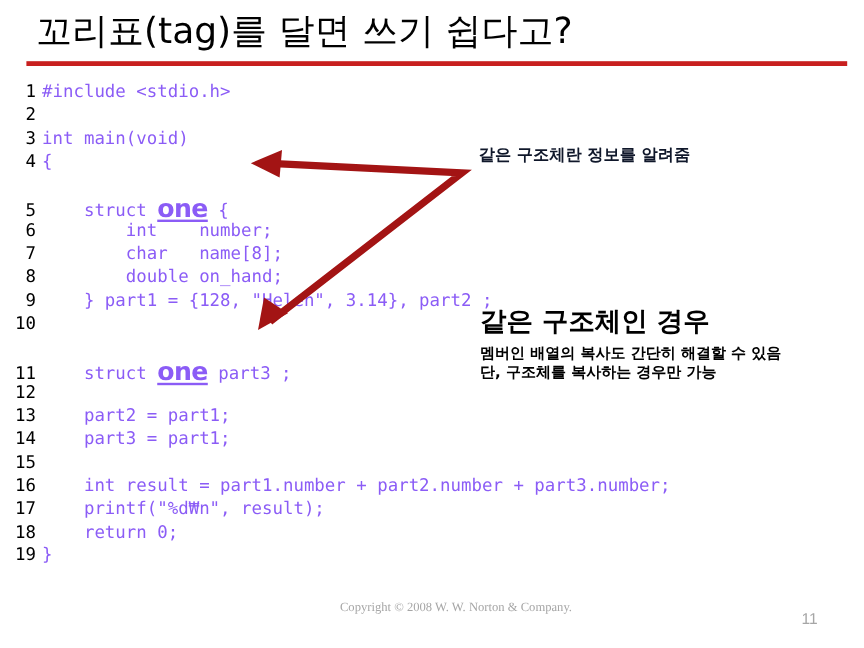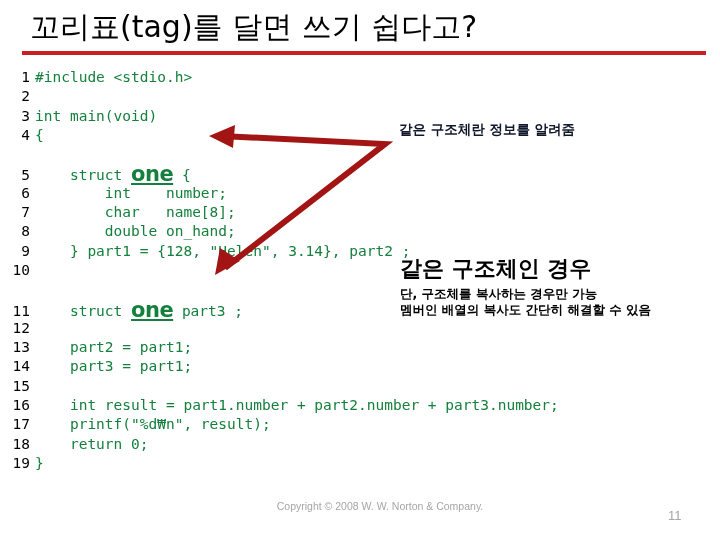--- a/index.html
+++ b/index.html
@@ -62,21 +62,21 @@
     flex: 0 0 30px;
     font-family: "DejaVu Sans Mono", "Liberation Mono", monospace;
     font-size: 14.5px;
     color: #000000;
   }
   .src {
     padding-left: 5px;
     white-space: pre;
     font-family: "DejaVu Sans Mono", "Liberation Mono", monospace;
     font-size: 14.5px;
-    color: #15803d;
+    color: #8b5cf6;
   }
   .tagword {
     font-family: "DejaVu Sans", "Liberation Sans", sans-serif;
     font-weight: bold;
     font-size: 21px;
     letter-spacing: -0.5px;
     position: relative;
     top: 1px;
     text-decoration: underline;
   }
@@ -141,21 +141,21 @@
   }
   #callout-copy .sub-wrap { margin-top: 4px; }
 
   
   #footer-copyright {
     position: absolute;
     left: 180px;
     top: 500px;
     width: 400px;
     text-align: center;
-    font-family: Liberation Sans, sans-serif;
+    font-family: Liberation Serif, serif;
     font-size: 10.5px;
     line-height: 13px;
     color: #A6A6A6;
   }
   #page-number {
     position: absolute;
     left: 668px;
     top: 508px;
     font-family: "Liberation Sans", sans-serif;
     font-size: 13px;
@@ -180,22 +180,22 @@
     <polygon points="20,157 25,130 45,143" fill="#A31414"></polygon>
   </svg>
 
   <div id="callout-tag">
     <div class="sub">같은 구조체란 정보를 알려줌</div>
   </div>
 
   <div id="callout-copy">
     <div class="head">같은 구조체인 경우</div>
     <div class="sub-wrap">
+      <div class="sub">멤버인 배열의 복사도 간단히 해결할 수 있음</div>
       <div class="sub">단, 구조체를 복사하는 경우만 가능</div>
-      <div class="sub">멤버인 배열의 복사도 간단히 해결할 수 있음</div>
     </div>
   </div>
 
   <div id="footer-copyright">
     <div>Copyright © 2008 W. W. Norton &amp; Company.</div>
   </div>
 
   <div id="page-number">11</div>
 
 </div>

